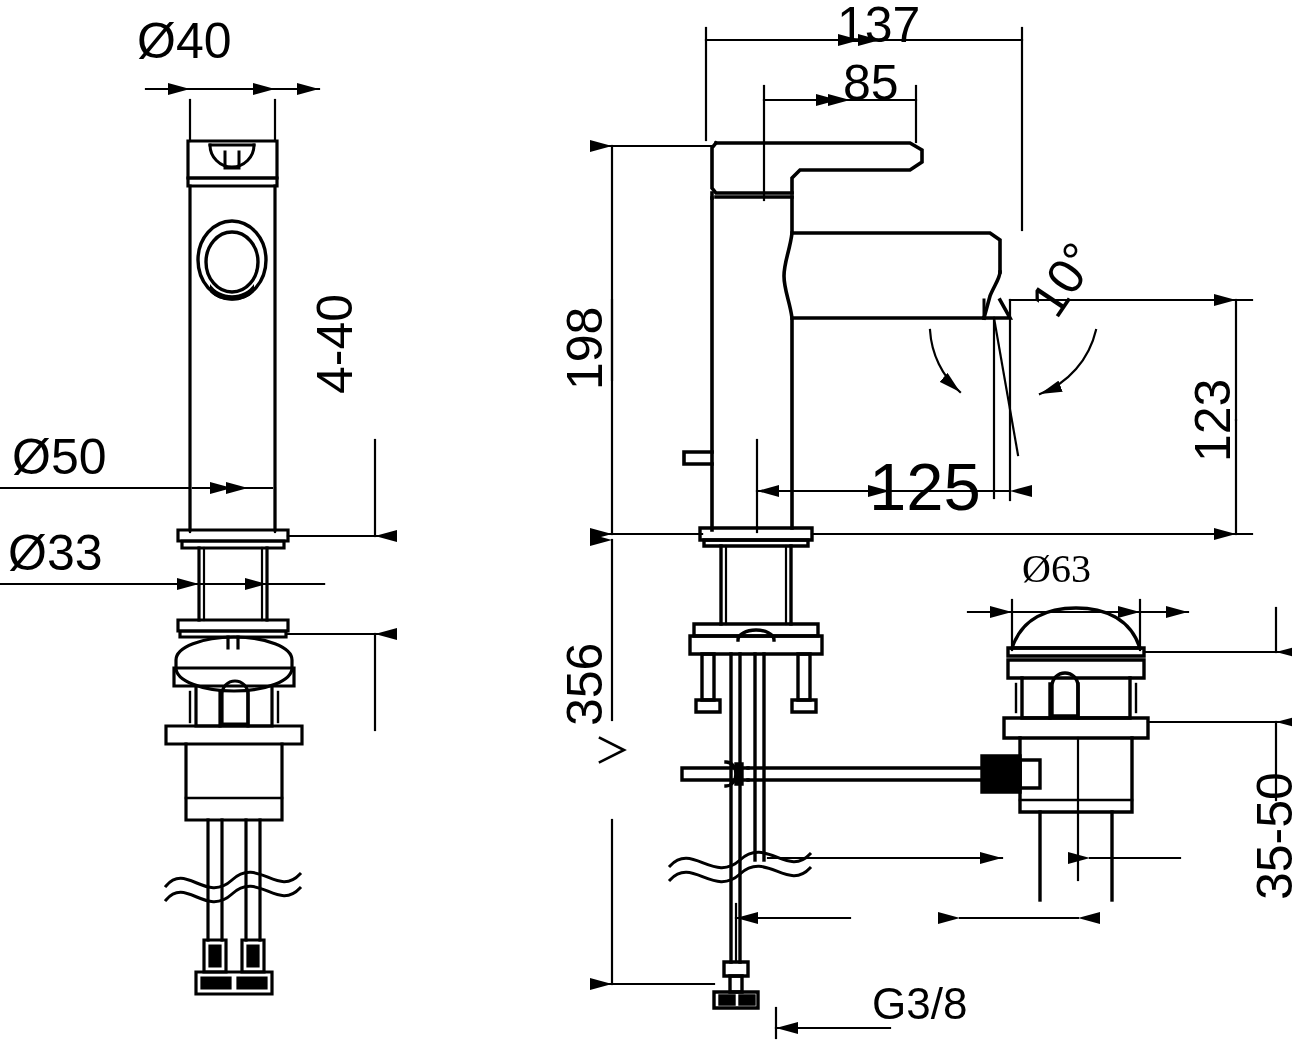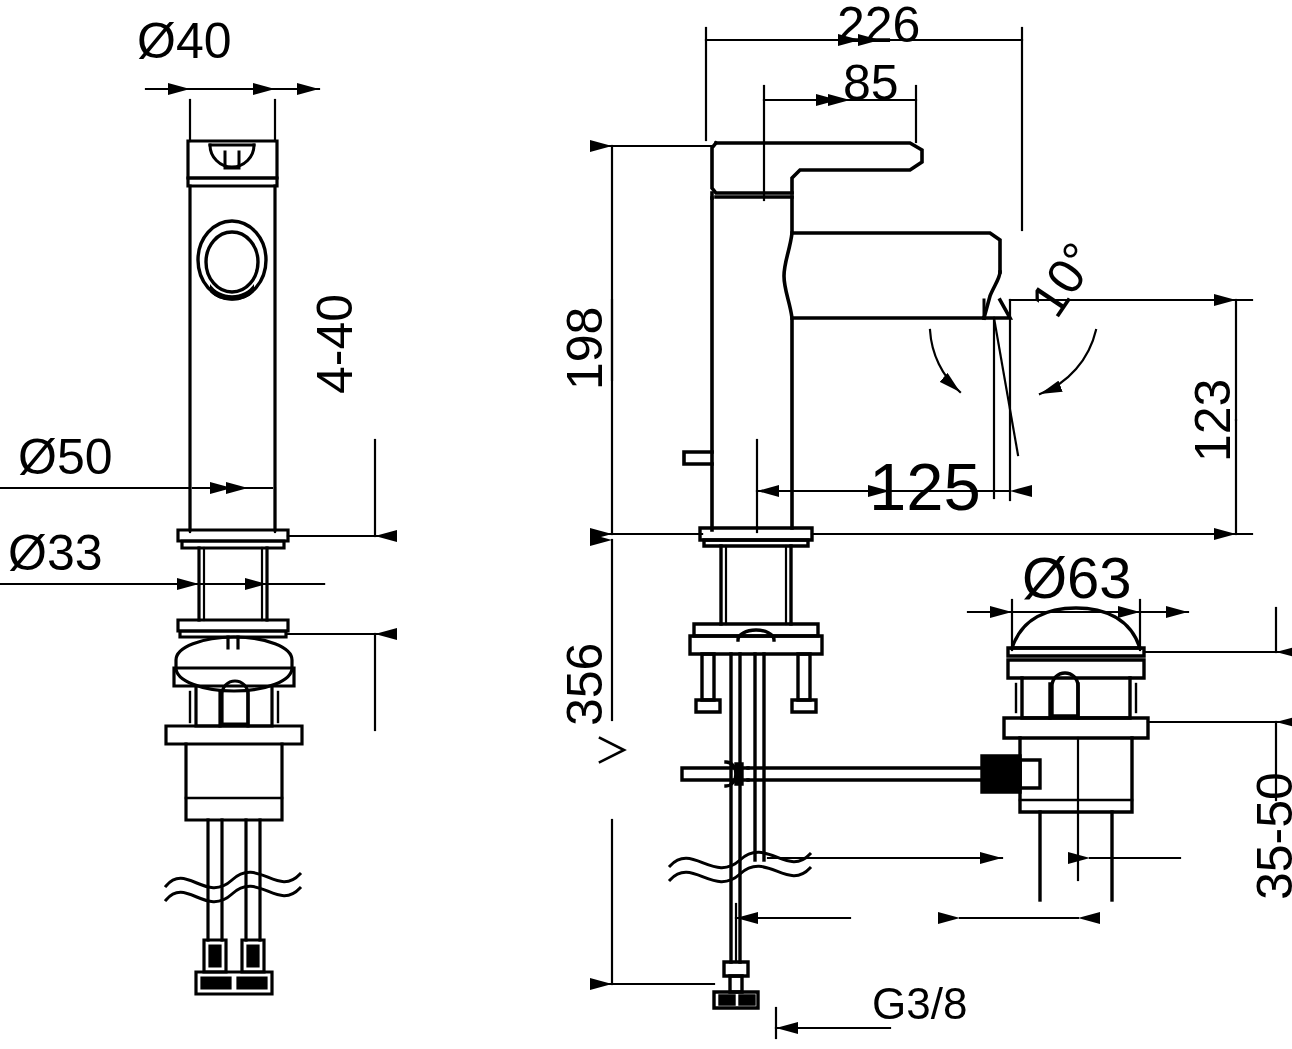--- a/index.html
+++ b/index.html
@@ -309,28 +309,28 @@
         <path d="M1148,722 L1286,722"></path>
         <path d="M1276,608 L1276,652" marker-end="url(#arrDn)"></path>
         <path d="M1276,800 L1276,722" marker-end="url(#arrUp)"></path>
       </g>
 
     </g>
   </svg>
 
   <div style="position:absolute; left:137px; top:16px; font-size:50px; line-height:1; white-space:nowrap;">Ø40</div>
 
-  <div style="position:absolute; left:18px; top:432px; font-size:50px; line-height:1; white-space:nowrap;">Ø50</div>
+  <div style="position:absolute; left:12px; top:432px; font-size:50px; line-height:1; white-space:nowrap;">Ø50</div>
 
   <div style="position:absolute; left:8px; top:528px; font-size:50px; line-height:1; white-space:nowrap;">Ø33</div>
 
   <div style="position:absolute; left:310px; top:394px; font-size:50px; line-height:1; white-space:nowrap;
               transform:rotate(-90deg); transform-origin:0 0;">4-40</div>
 
-  <div style="position:absolute; left:837px; top:0px; font-size:50px; line-height:1; white-space:nowrap;">226</div>
+  <div style="position:absolute; left:837px; top:0px; font-size:50px; line-height:1; white-space:nowrap;">137</div>
 
   <div style="position:absolute; left:843px; top:58px; font-size:50px; line-height:1; white-space:nowrap;">85</div>
 
   <div style="position:absolute; left:560px; top:390px; font-size:50px; line-height:1; white-space:nowrap;
               transform:rotate(-90deg); transform-origin:0 0;">198</div>
 
   <div style="position:absolute; left:560px; top:726px; font-size:50px; line-height:1; white-space:nowrap;
               transform:rotate(-90deg); transform-origin:0 0;">356</div>
 
   <div style="position:absolute; left:869px; top:453px; font-size:67px; line-height:1; white-space:nowrap;">125</div>
@@ -338,18 +338,18 @@
   <div style="position:absolute; left:1188px; top:462px; font-size:50px; line-height:1; white-space:nowrap;
               transform:rotate(-90deg); transform-origin:0 0;">123</div>
 
   <div style="position:absolute; left:1022px; top:297px; font-size:50px; line-height:1; white-space:nowrap;
               transform:rotate(-56deg); transform-origin:0 0;">10°</div>
 
 
 
   <div style="position:absolute; left:872px; top:982px; font-size:44px; line-height:1; white-space:nowrap;">G3/8</div>
 
-  <div style="position:absolute; left:1022px; top:549px; font-size:58px; line-height:1; white-space:nowrap;">Ø63</div>
+  <div style="position:absolute; left:1022px; top:549px; font-size:40px; line-height:1; white-space:nowrap;font-family:Liberation Serif, serif;">Ø63</div>
 
   <div style="position:absolute; left:1250px; top:900px; font-size:50px; line-height:1; white-space:nowrap;
               transform:rotate(-90deg); transform-origin:0 0;">35-50</div>
 
 </div>
 
 </body></html>

